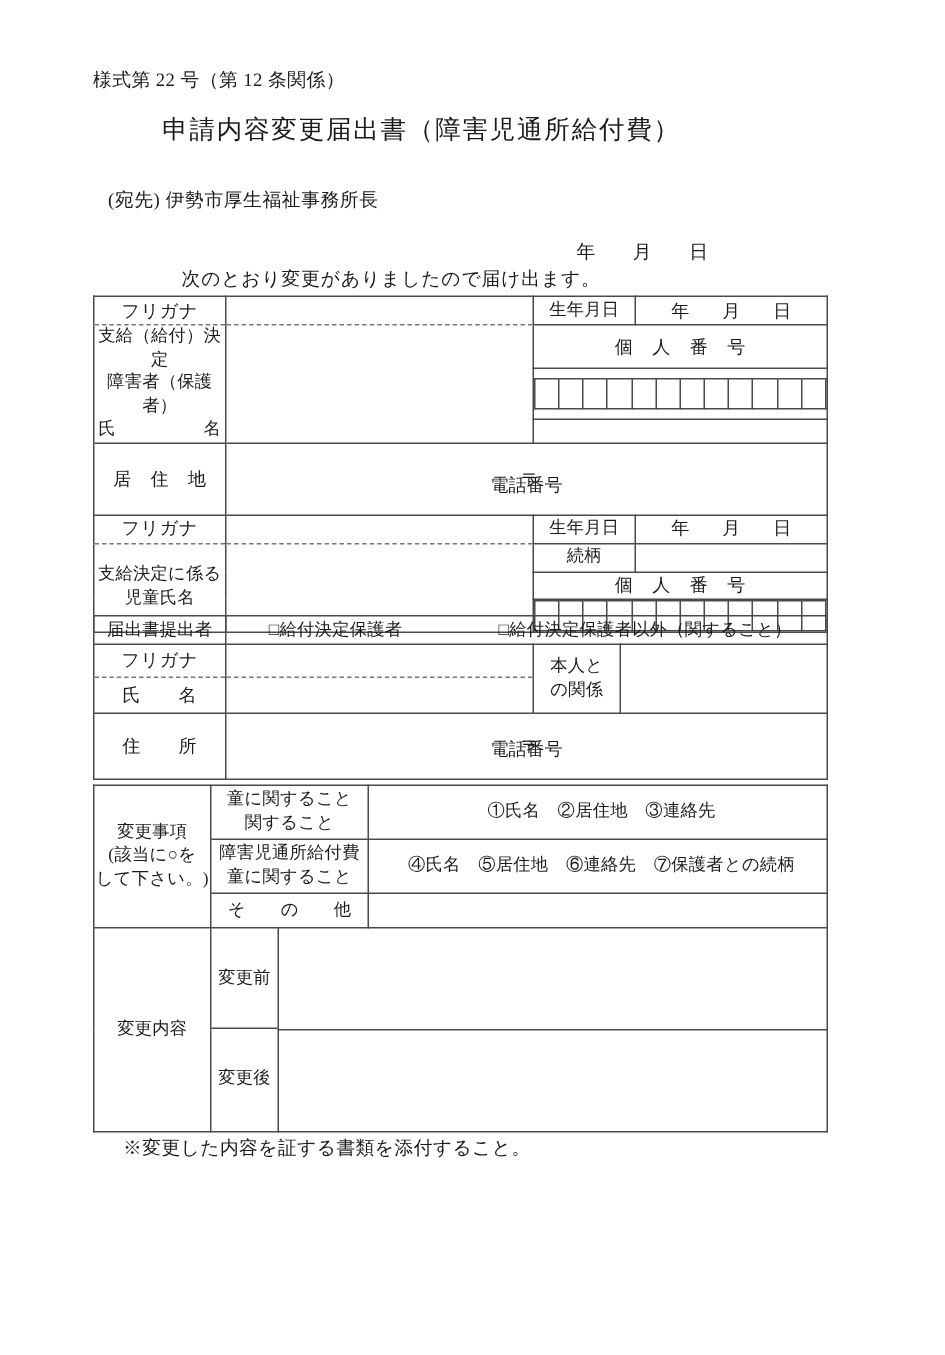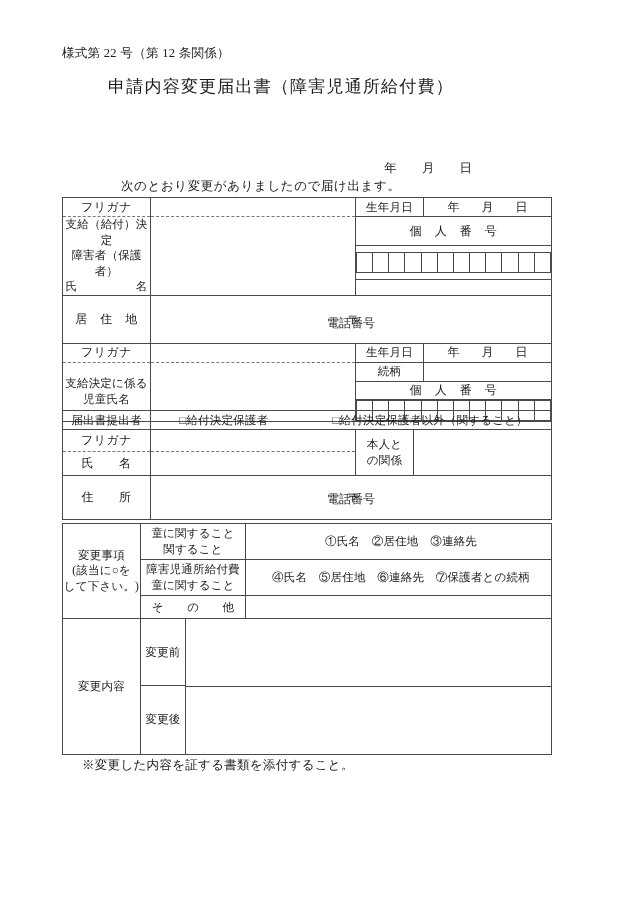--- a/index.html
+++ b/index.html
@@ -120,20 +120,21 @@
 
   .twoline { line-height: 1.35; text-align: center; }
 </style>
 </head>
 <body>
 
 <div class="page">
 
   <div class="form-no">様式第 22 号（第 12 条関係）</div>
   <div class="doc-title">申請内容変更届出書（障害児通所給付費）</div>
+  <div class="addressee">(宛先) 伊勢市厚生福祉事務所長</div>
   <div class="date-line">
     <span>年</span>
     <span>月</span>
     <span>日</span>
   </div>
   <div class="intro">次のとおり変更がありましたので届け出ます。</div>
 
   <table class="tbl" style="left:62px; top:197px; width:489px;">
     <colgroup>
       <col style="width:88px">

